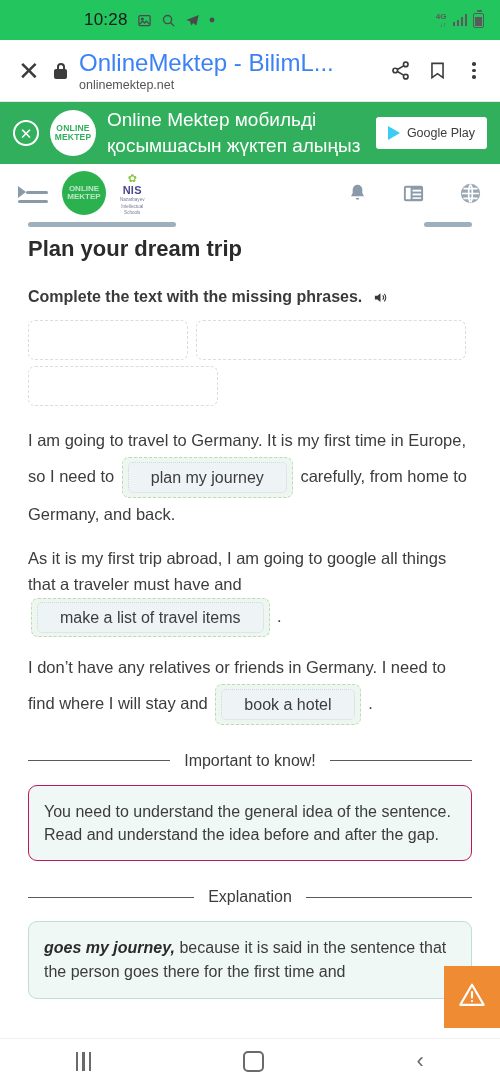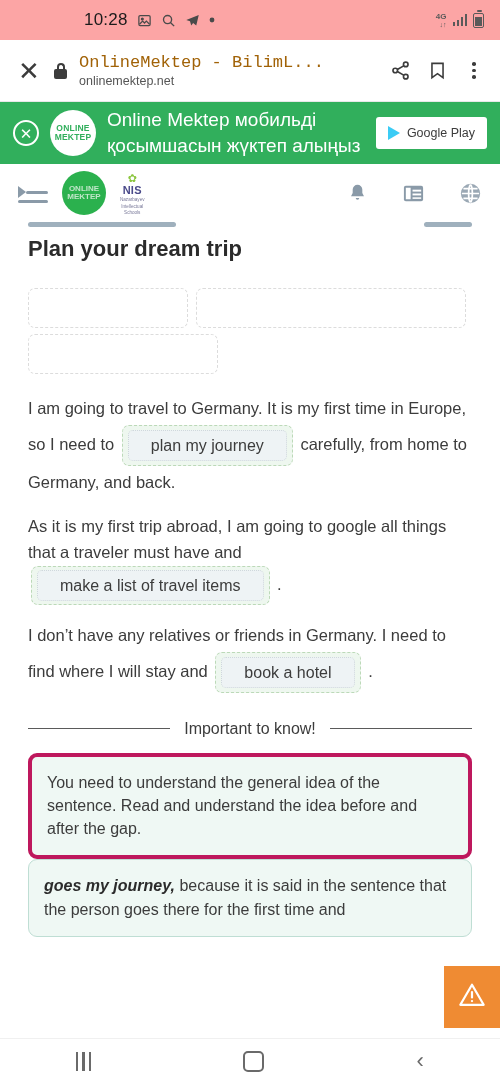--- a/index.html
+++ b/index.html
@@ -7,21 +7,21 @@
     width: 500px; height: 1083px;
     background: #ffffff;
     font-family: "Liberation Sans", sans-serif;
     overflow: hidden;
   }
   .screen { position: relative; width: 500px; height: 1083px; background:#fff; }
 
   
   .statusbar {
     height: 40px; display: flex; align-items: center;
-    padding: 2px 16px; background: #fca5a5;
+    padding: 2px 16px; background: #22c55e;
   }
   .sb-left { display:flex; align-items:center; gap:9px; margin-left: 68px; }
   .sb-time { font-size: 17px; color:#1b1b1b; letter-spacing:.2px; }
   .sb-icon { color:#4a4a4a; display:flex; align-items:center; }
   .sb-right { margin-left:auto; display:flex; align-items:center; gap:6px; }
   .net-4g { font-size: 8px; color:#5a5a5a; line-height:1; text-align:right; font-weight:bold;}
   .net-4g small { display:block; font-size:7px; }
   .bars { display:flex; align-items:flex-end; gap:1.5px; height:12px; }
   .bars i { width:2.5px; background:#5a5a5a; display:block; }
   .bars i:nth-child(1){height:4px}.bars i:nth-child(2){height:6px}
@@ -33,21 +33,21 @@
   
   .browserbar {
     height: 62px; display:flex; align-items:center; padding: 0 16px; gap: 12px;
     border-bottom: 1px solid #e8e8e8; background:#fff;
   }
   .bb-x { font-size:26px; color:#3c3c3c; line-height:1; font-weight:300; width:26px; text-align:center;}
   .lock { width:13px; height:16px; position:relative; flex:none; }
   .lock .body { position:absolute; bottom:0; width:13px; height:10px; background:#3c3c3c; border-radius:2px; }
   .lock .shackle { position:absolute; top:0; left:2.6px; width:8px; height:8px; border:2px solid #3c3c3c; border-bottom:none; border-radius:4px 4px 0 0; }
   .bb-titles { flex:1; min-width:0; }
-  .bb-title { font-size:17px; color:#a16207; white-space:nowrap; overflow:hidden; text-overflow:ellipsis; line-height:1.15;font-family:Liberation Mono, monospace; }
+  .bb-title { font-size:24px; color:#3b82f6; white-space:nowrap; overflow:hidden; text-overflow:ellipsis; line-height:1.15; }
   .bb-url { font-size:12.5px; color:#555; margin-top:1px; }
   .bb-actions { display:flex; align-items:center; gap:17px; }
   .ic { color:#3c3c3c; display:flex; align-items:center; }
   .dots { display:flex; flex-direction:column; gap:3.2px; align-items:center; width:20px;}
   .dots i { width:3.6px; height:3.6px; border-radius:50%; background:#3c3c3c; display:block;}
 
   
   .promo {
     height: 62px; background: var(--promo-bg,#31af5c);
     display:flex; align-items:center; padding:0 13px; gap:11px;
@@ -111,21 +111,21 @@
     border-radius:5px; padding:5px 22px; font-size:16px; color:#3c3c3c;
     line-height:1.2;
   }
 
   
   .divider { display:flex; align-items:center; gap:14px; margin:26px 0 14px;justify-content:flex-end; }
   .divider .line { flex:1; height:1px; background:#5a5a5a; }
   .divider .label { font-size:16px; color:#3c3c3c; text-align:center; max-width:150px; line-height:1.25; }
 
   .infobox {
-    border:4px solid #be185d; background:#eff8f4; border-radius:9px;
+    border:1px solid #be185d; background:#eff8f4; border-radius:9px;
     padding:14px 15px; font-size:16px; color:#3c3c3c; line-height:1.45;
   }
   .explbox {
     border:1px solid #bfded4; background:#eff8f4; border-radius:9px;
     padding:14px 15px; font-size:16px; color:#3c3c3c; line-height:1.5;
   }
   .explbox b { font-style:italic; font-weight:bold; color:#2b2b2b; }
 
   
   .fab {
@@ -276,20 +276,30 @@
   </div>
 
   <div class="content">
     <div class="hintbars">
       <i class="l"></i>
         <i class="r"></i>
     </div>
 
     <h1 class="page-title">Plan your dream trip</h1>
 
+    <div class="instruction">
+      <span class="txt">Complete the text with the missing phrases.</span>
+      <span class="spk">
+        <svg width="17" height="15" viewBox="0 0 24 24" fill="currentColor">
+          <path d="M3 9v6h4l5 4V5L7 9H3z"></path>
+          <path d="M15.5 8.5a5 5 0 010 7" fill="none" stroke="currentColor" stroke-width="1.7"></path>
+          <path d="M18 6a8.5 8.5 0 010 12" fill="none" stroke="currentColor" stroke-width="1.7"></path>
+        </svg>
+      </span>
+    </div>
 
     <div class="dropzones">
       <div class="dz a"></div>
       <div class="dz b"></div>
       <div class="dz c"></div>
     </div>
 
     <p class="para">
       <span>I am going to travel to Germany. It is my first time in Europe, so I need to</span>
       <span class="gap">
@@ -314,20 +324,25 @@
       <span>.</span>
     </p>
 
     <div class="divider">
       <span class="line"></span>
       <span class="label">Important to know!</span>
       <span class="line"></span>
     </div>
     <div class="infobox">You need to understand the general idea of the sentence. Read and understand the idea before and after the gap.</div>
 
+    <div class="divider">
+      <span class="line"></span>
+      <span class="label">Explanation</span>
+      <span class="line"></span>
+    </div>
     <div class="explbox">
       <b>goes my journey,</b>
       <span>because it is said in the sentence that the person goes there for the first time and</span>
     </div>
   </div>
 
   <div class="fab" style="background: rgb(239, 139, 51);">
     <span>
       <svg width="30" height="28" viewBox="0 0 24 24" fill="none" stroke="#fff" stroke-width="1.9" stroke-linejoin="round">
         <path d="M12 3.2L22 20.4H2z"></path>

